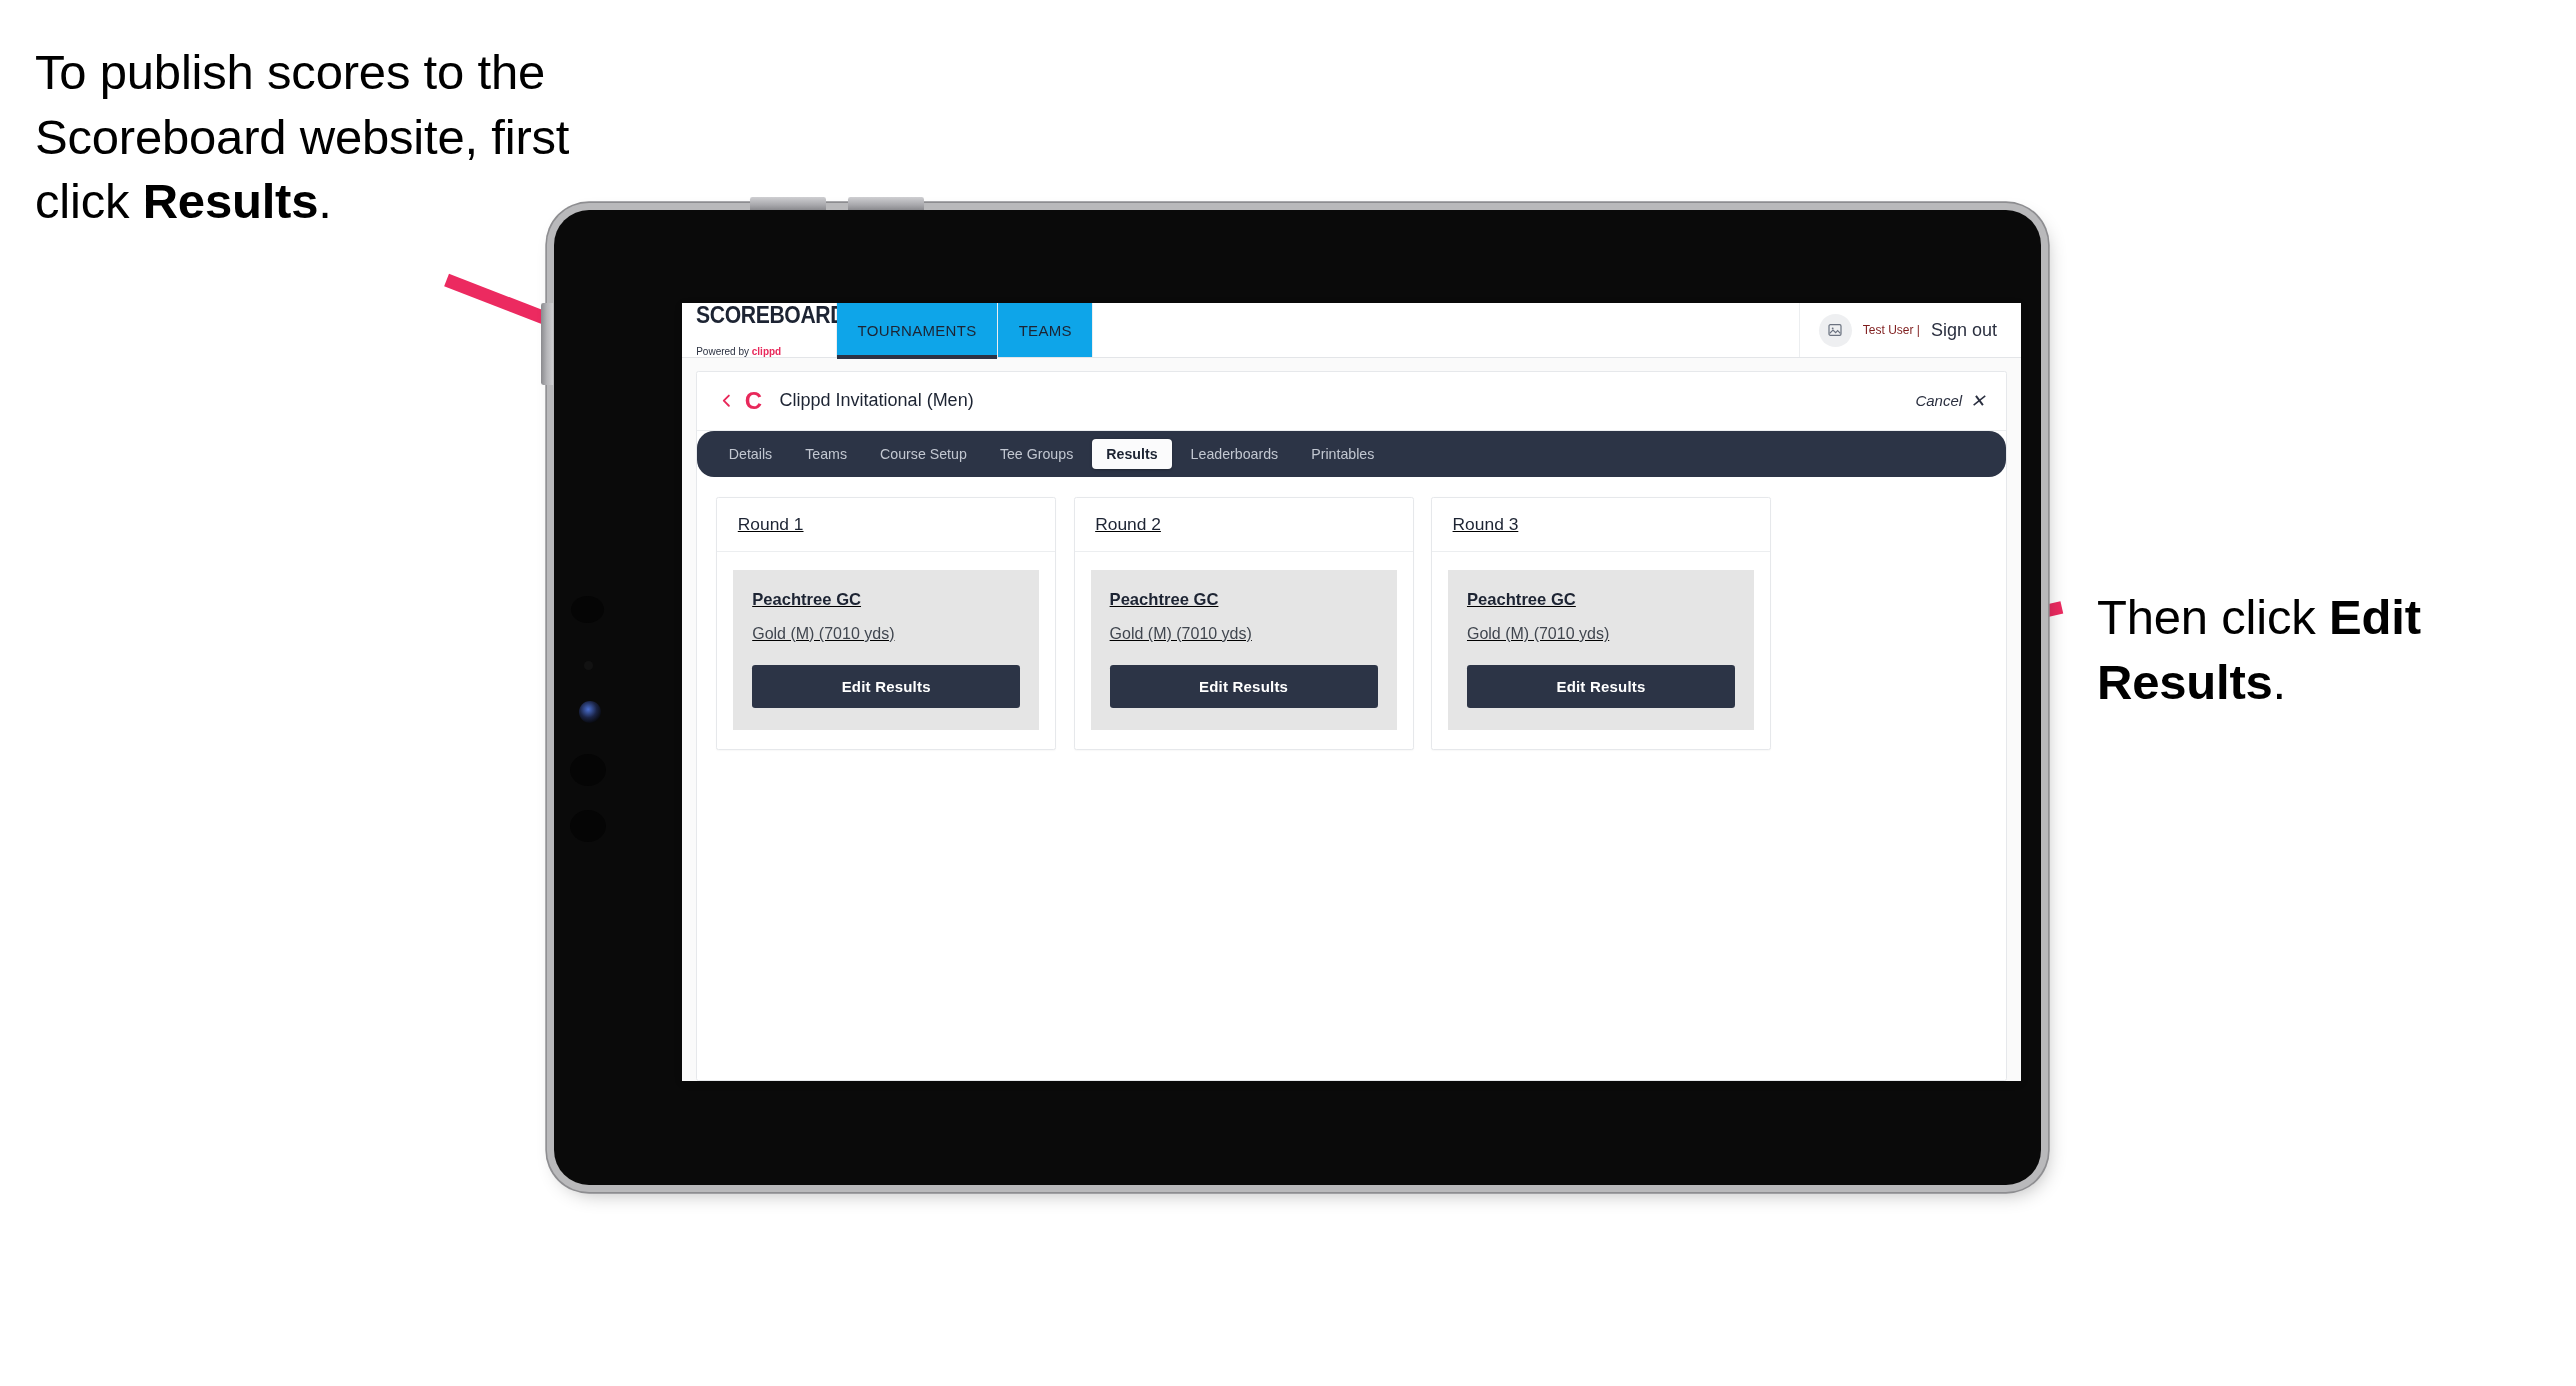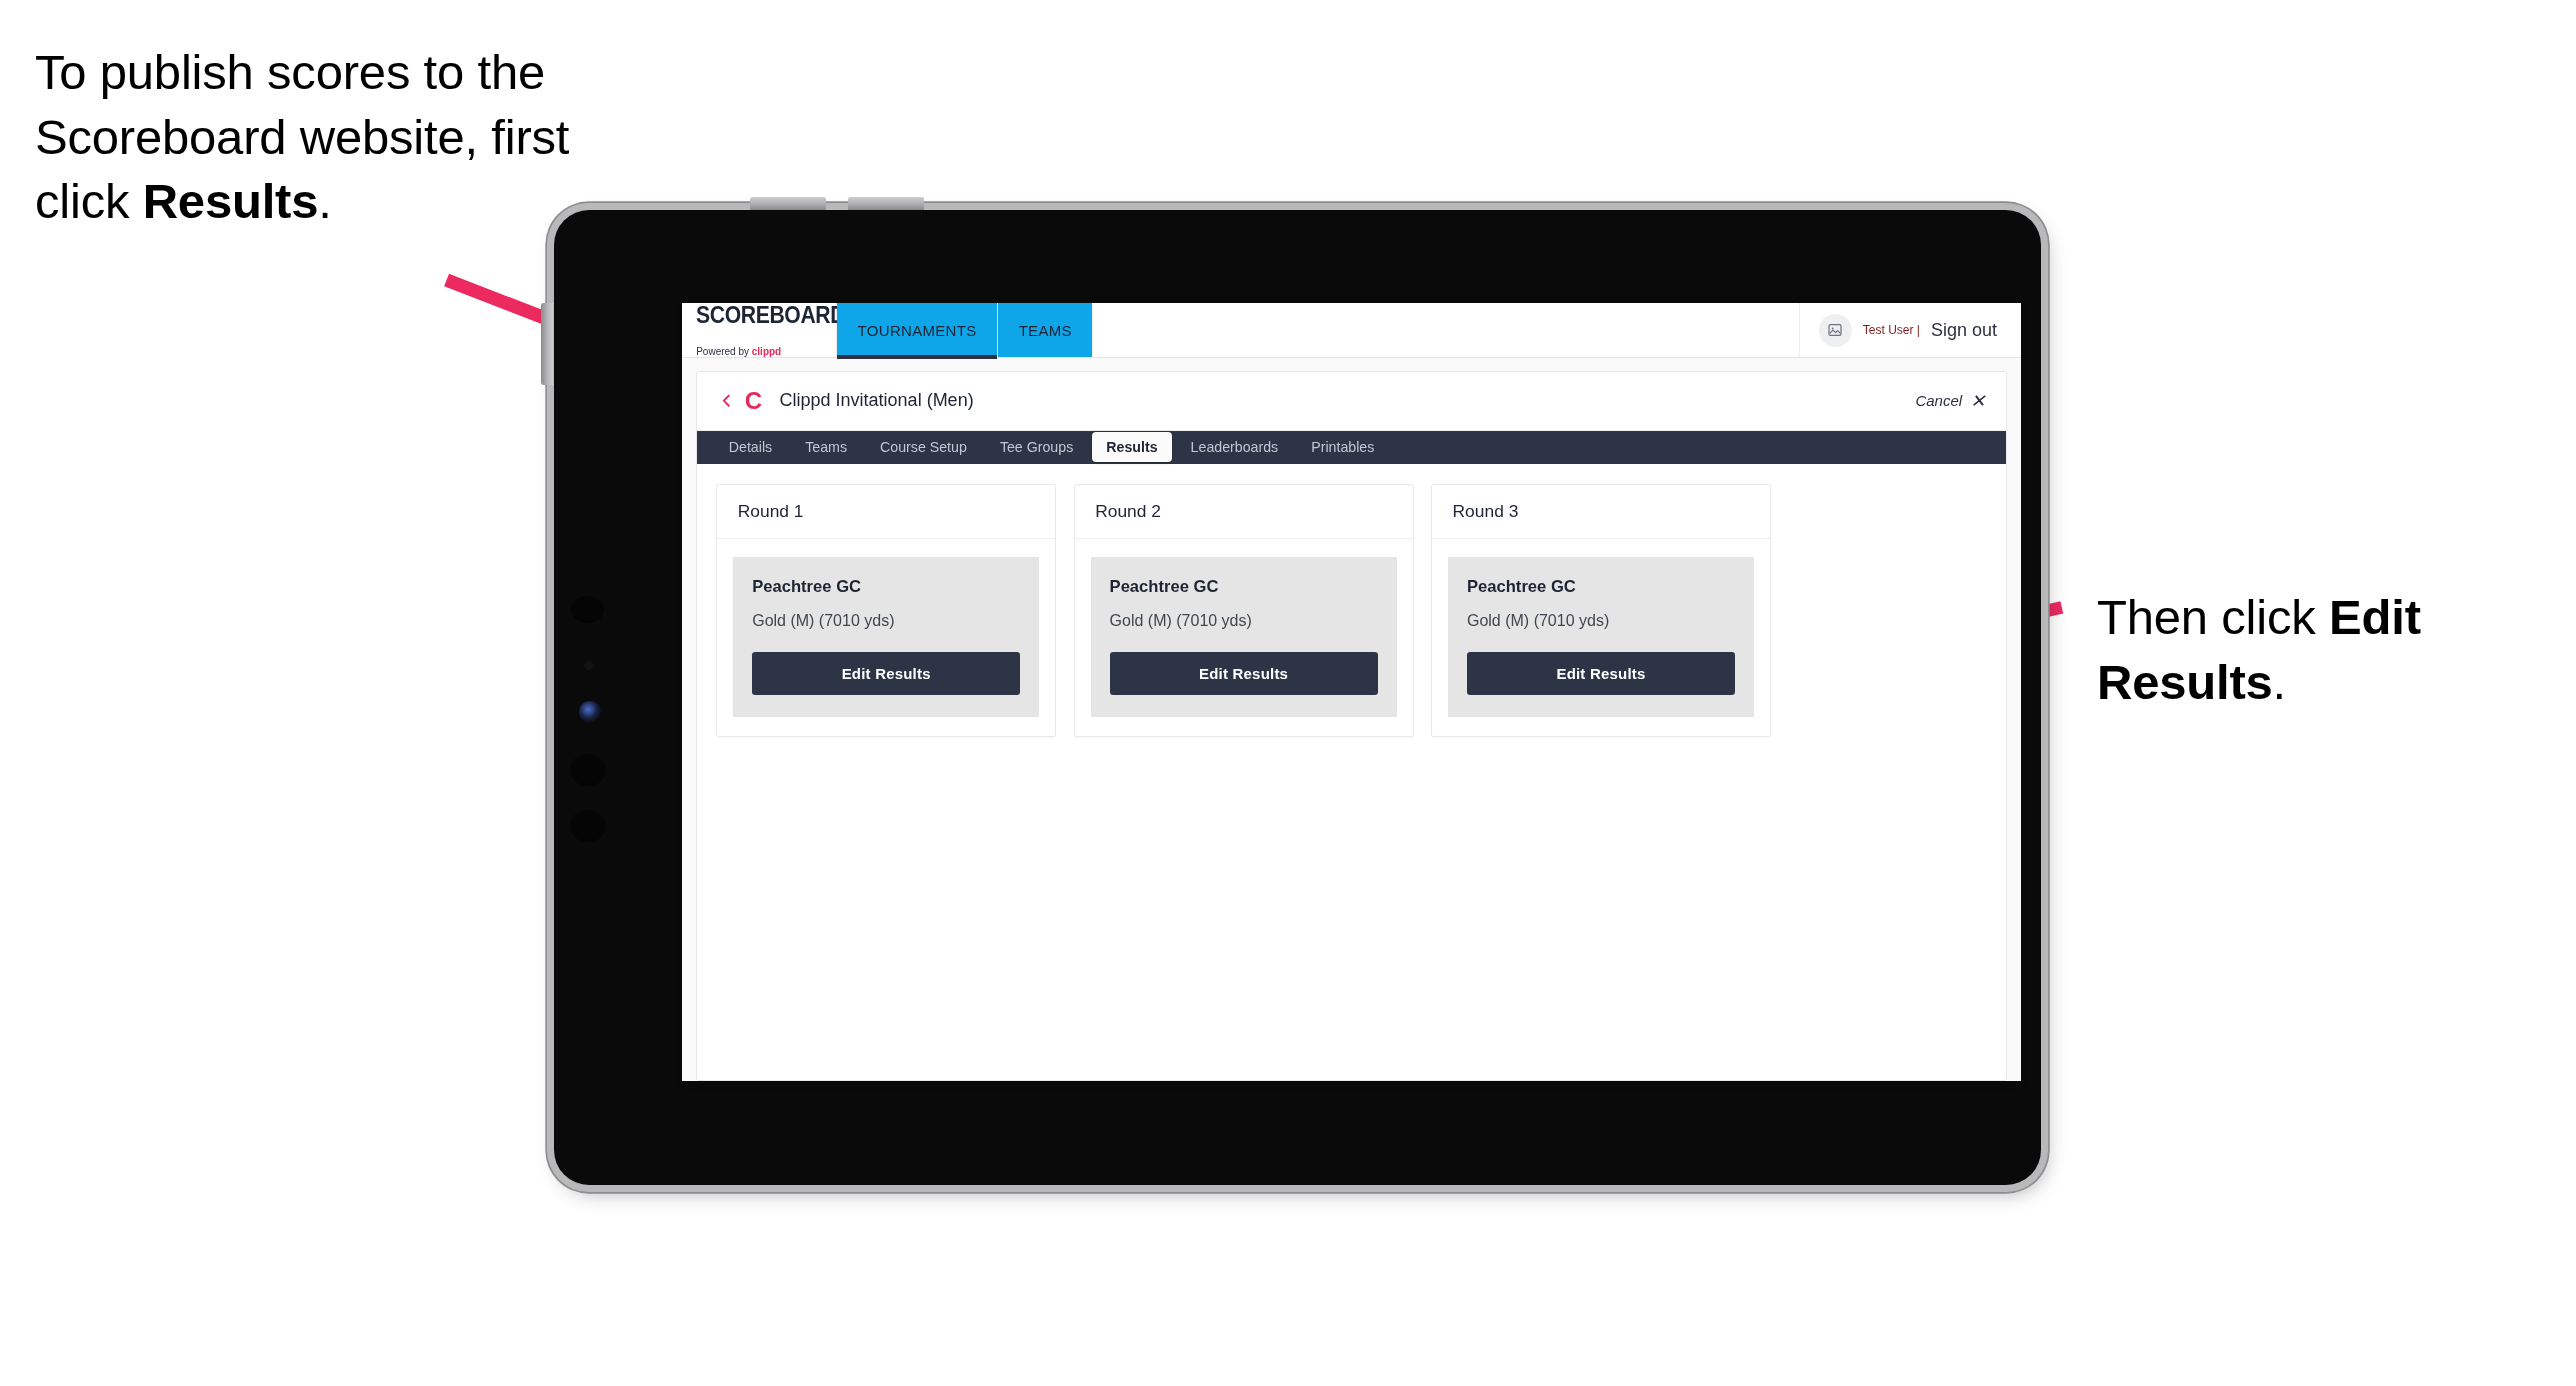--- a/index.html
+++ b/index.html
@@ -242,25 +242,26 @@
     font-size: 15px;
     color: #2b3040;
     cursor: pointer;
     font-style: italic;
   }
   #cancel-x { font-size: 18px; line-height: 1; }
 
   
   #section-nav {
     background: #2c3446;
-    height: 33px;
+    height: 46px;
     display: flex;
     align-items: center;
     padding: 0 17.4px;
     gap: 4.7px;
+    border-radius: 17px;
   }
   .section-tab {
     font-size: 14.2px;
     color: #c2c7d1;
     padding: 7.1px 14.2px;
     border-radius: 4px;
     cursor: pointer;
     white-space: nowrap;
   }
   .section-tab.active {
@@ -268,20 +269,21 @@
     color: #1d2433;
     font-weight: 700;
     box-shadow: 0 0.8px 2.4px rgba(0,0,0,0.25);
   }
 
   
   #rounds-area {
     display: flex;
     gap: 17.4px;
     padding: 20.6px 19px;
+    text-decoration: underline;
   }
   .round-card {
     width: 340px;
     border: 0.8px solid #e6e8eb;
     border-radius: 2.4px;
     background: #ffffff;
     box-sizing: border-box;
     box-shadow: 0 0.8px 1.6px rgba(0,0,0,0.03);
   }
   .round-card-header {

